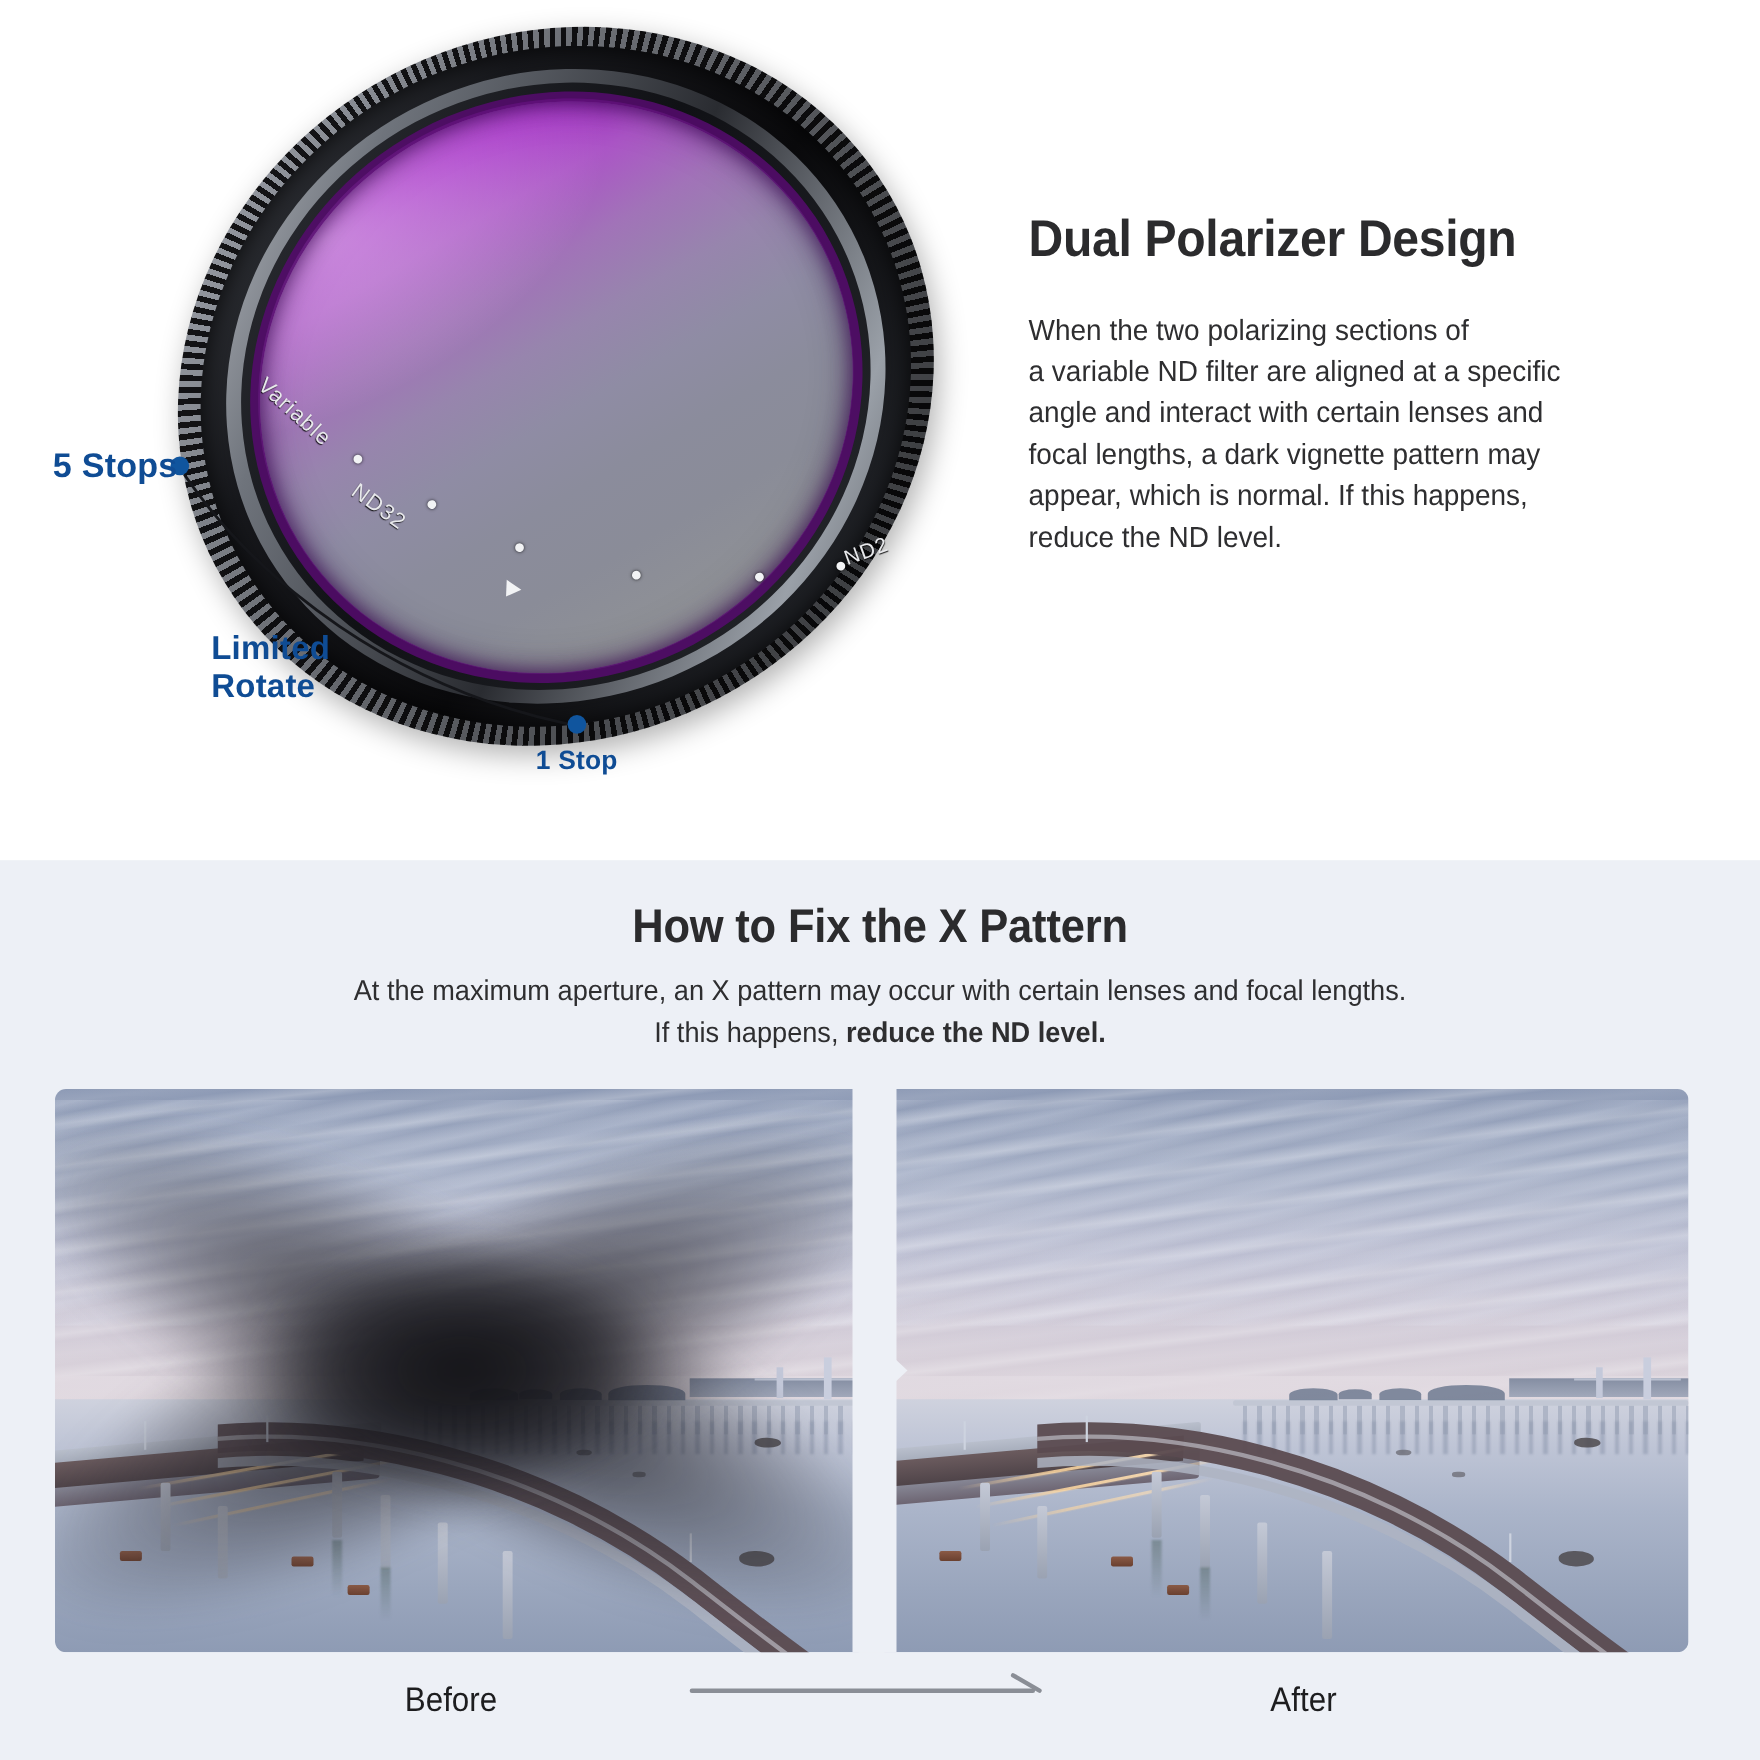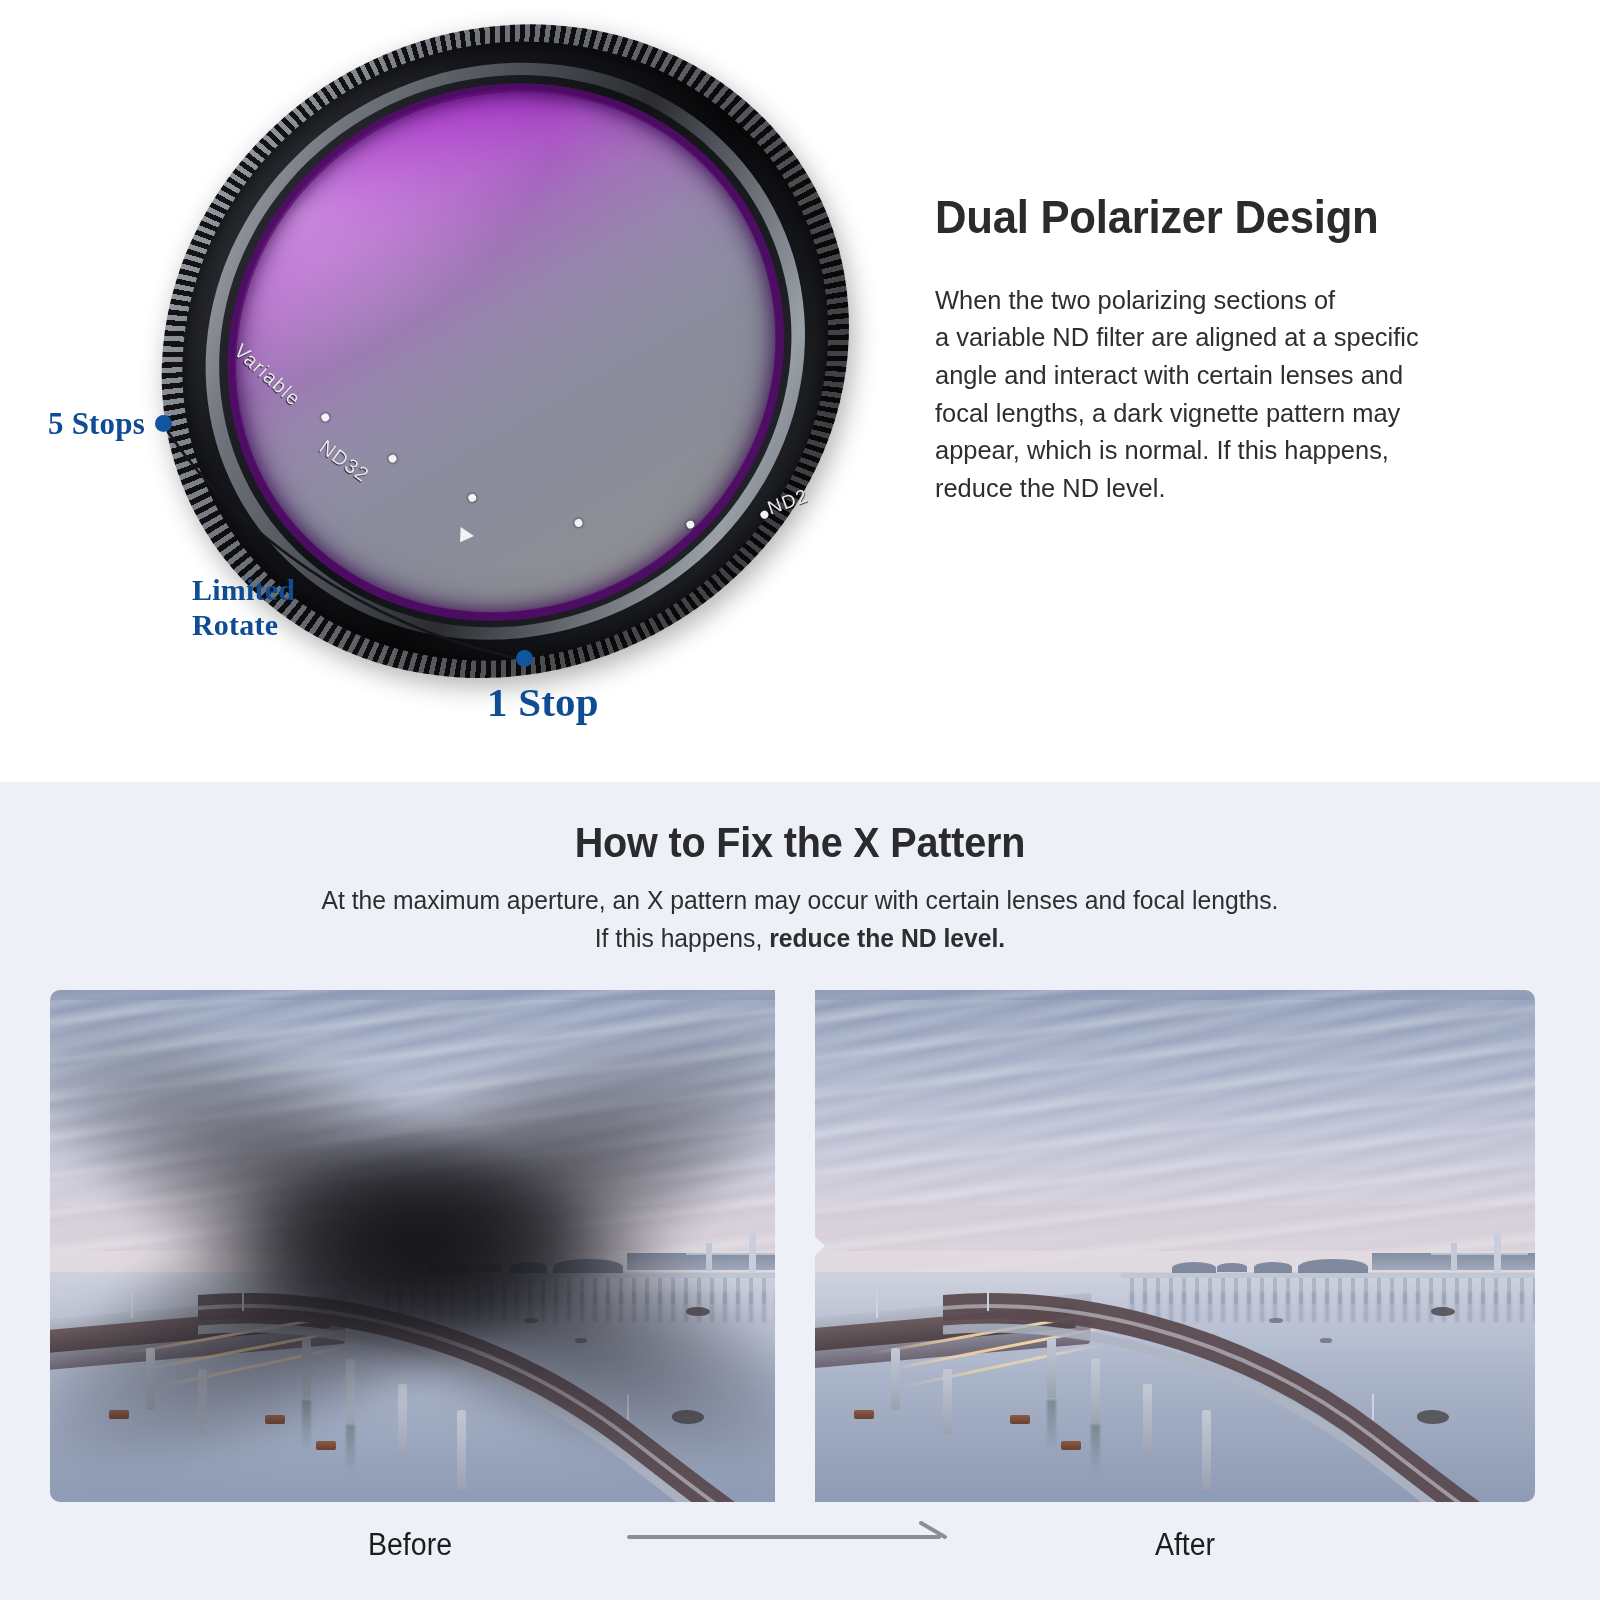--- a/index.html
+++ b/index.html
@@ -103,26 +103,26 @@
           background:#f2f3f5; box-shadow:0 0 3px rgba(0,0,0,.8); }
   .tri  { position:absolute; width:0; height:0;
           border-left:8px solid transparent; border-right:8px solid transparent;
           border-bottom:13px solid #f2f3f5; }
 
   
   #callout-svg { position:absolute; left:0; top:0; width:900px; height:782px; }
 
   .callout-label{
     position:absolute; color:#0f4c94; font-weight:bold;
-    font-family:Liberation Serif, serif;
+    font-family:Liberation Sans, sans-serif;
     letter-spacing:.2px; white-space:pre-line; line-height:1.18;
   }
   #lbl-5stops { left:48px;  top:406px; font-size:31px; }
   #lbl-limited{ left:192px; top:572px; font-size:30px; }
-  #lbl-1stop  { left:487px; top:678px; font-size:41px; }
+  #lbl-1stop  { left:487px; top:678px; font-size:24px; }
 
   .callout-dot{
     position:absolute; width:17px; height:17px; border-radius:50%;
     background:#10559e;
   }
   #dot-5stops { left:155px; top:415px; }
   #dot-1stop  { left:516px; top:650px; }
 
   
   #copy-col { position:absolute; left:935px; top:192px; width:600px; }

